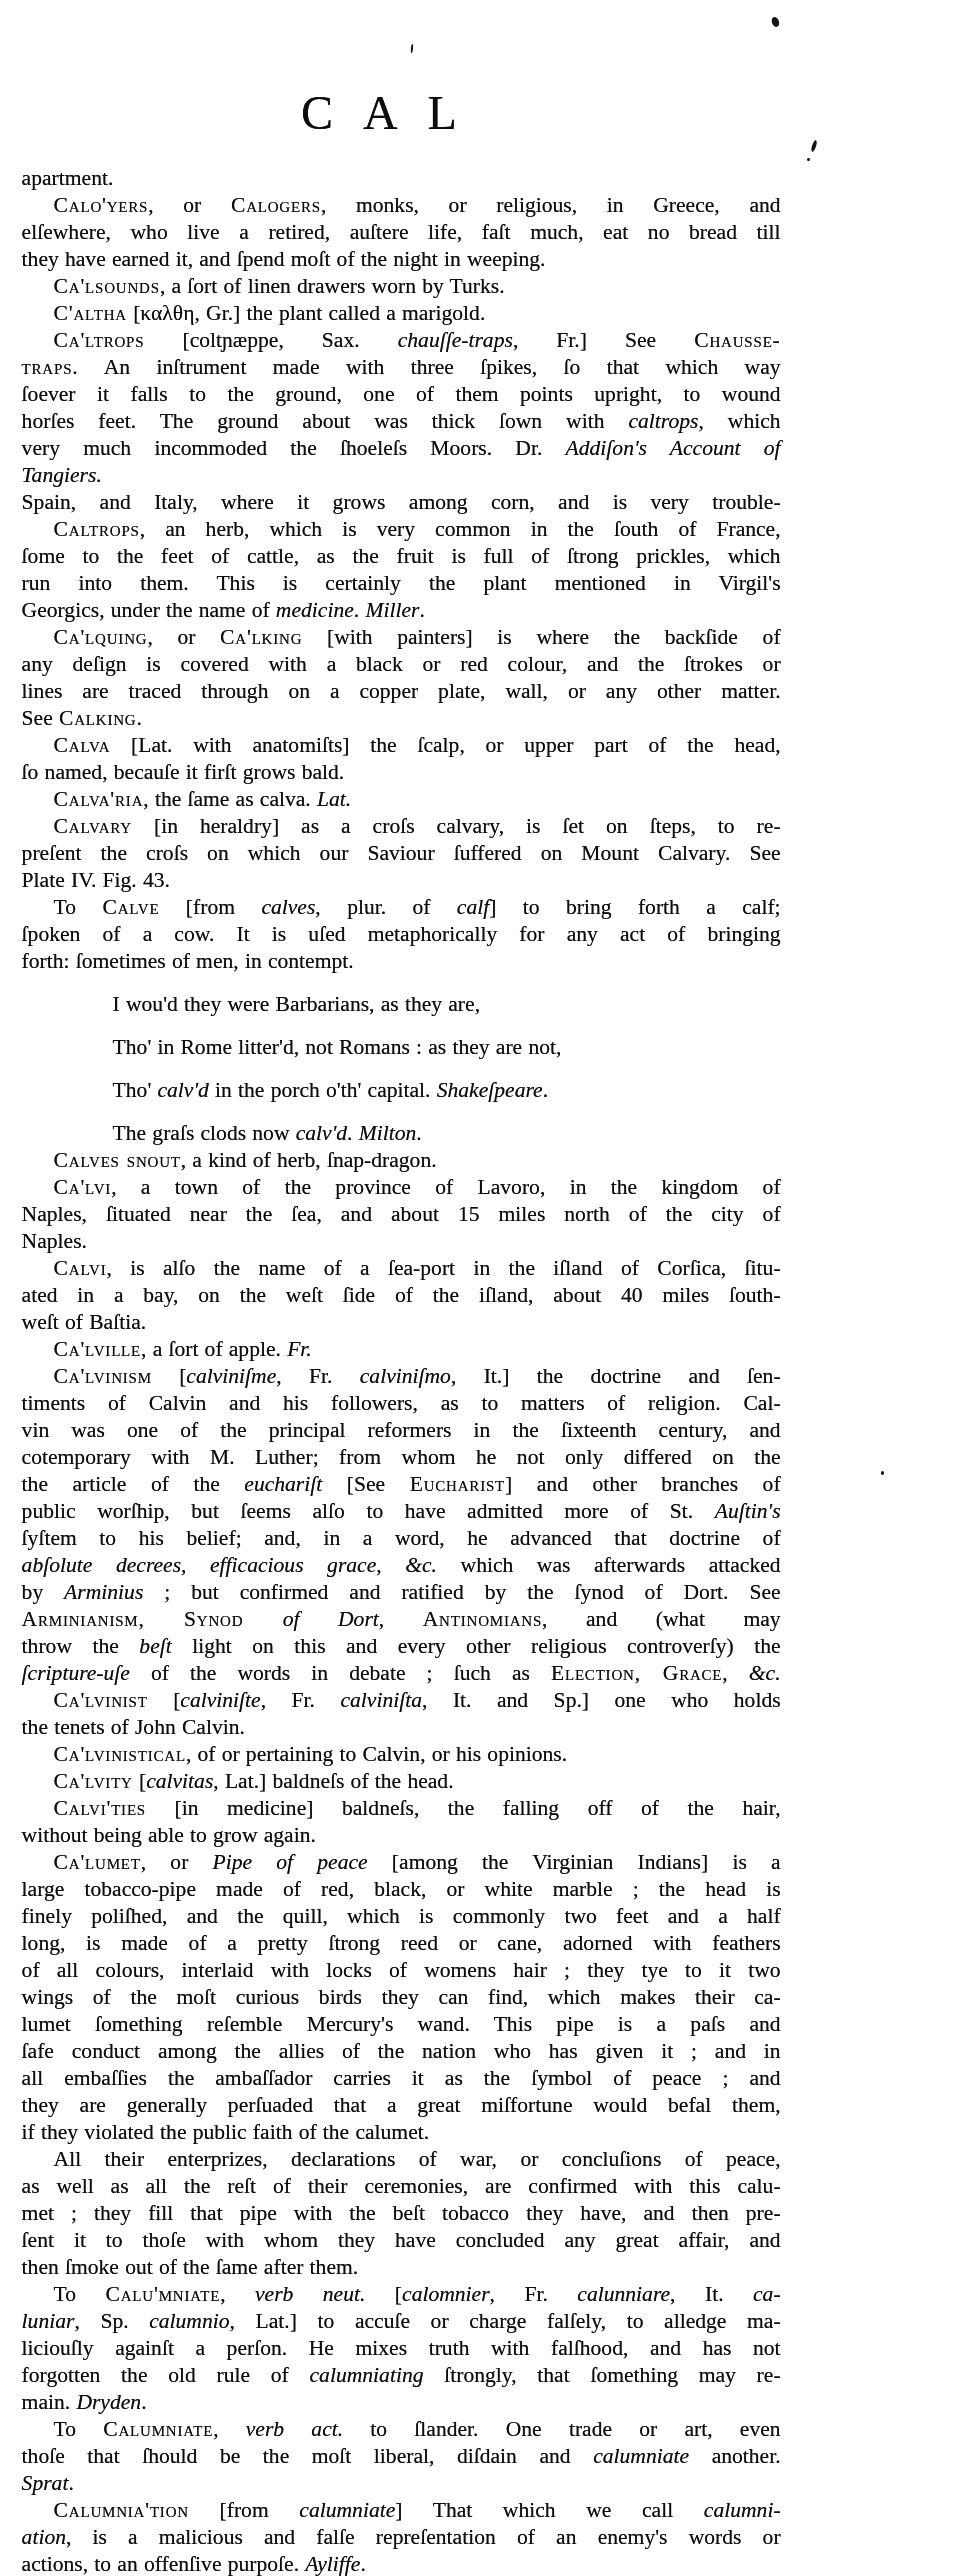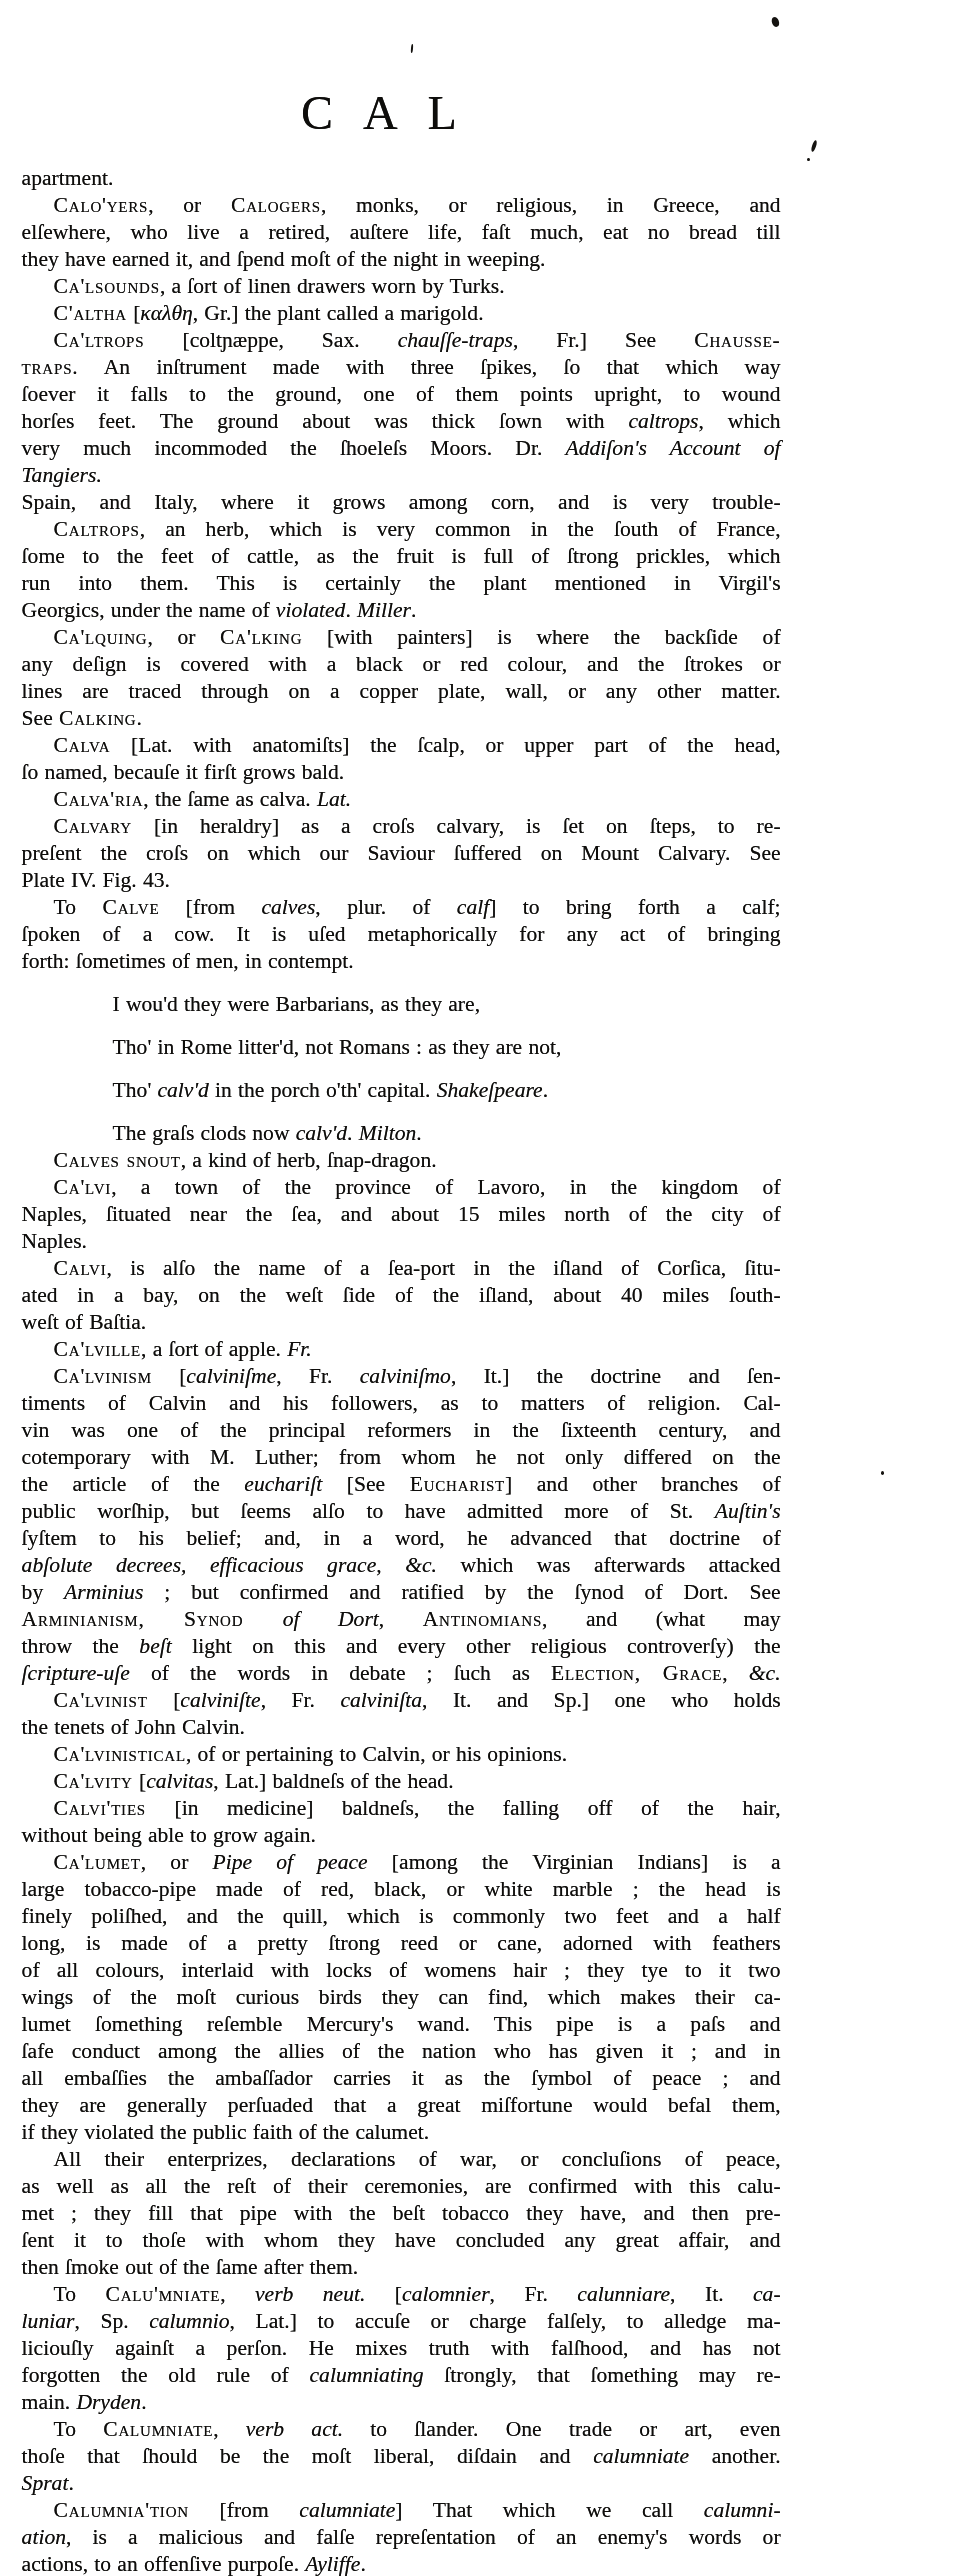--- a/index.html
+++ b/index.html
@@ -21,21 +21,21 @@
   .line{
     font-size:21.6px;line-height:27px;
     text-align:justify;
     text-shadow:0 0 0.5px rgba(0,0,0,.65);
     word-spacing:0.8px;
   }
   .line.j{ text-align-last:justify; }
   .line.i1{ text-indent:32px; }
   .line.i2{ text-indent:91px;margin-top:16px; }
   .it{ font-style:italic; }
-  .gk{ font-style:italic; }
+  .gk{ }
   .sc{ font-variant:small-caps; letter-spacing:0.8px;margin-top:8px; }
   .ink-mark{
     position:absolute;background:#151310;border-radius:50%;
   }
 </style>
 </head>
 <body>
 
 <div class="page-header">C A L</div>
 
@@ -49,21 +49,21 @@
     <div class="line j i1"><span class="sc">Ca'ltrops</span><span> [coltɲæppe, Sax. </span><span class="it">chauſſe-traps</span><span>, Fr.] See </span><span class="sc">Chausse-</span></div>
     <div class="line j"><span class="sc">traps.</span><span>  An inſtrument made with three ſpikes, ſo that which way</span></div>
     <div class="line j"><span>ſoever it falls to the ground, one of them points upright, to wound</span></div>
     <div class="line j"><span>horſes feet.  The ground about was thick ſown with </span><span class="it">caltrops</span><span>, which</span></div>
     <div class="line j"><span>very much incommoded the ſhoeleſs Moors.  Dr. </span><span class="it">Addiſon's Account of</span></div>
     <div class="line"><span class="it">Tangiers.</span></div>
     <div class="line j"><span>Spain, and Italy, where it grows among corn, and is very trouble-</span></div>
     <div class="line j i1"><span class="sc">Caltrops</span><span>, an herb, which is very common in the ſouth of France,</span></div>
     <div class="line j"><span>ſome to the feet of cattle, as the fruit is full of ſtrong prickles, which</span></div>
     <div class="line j"><span>run into them.  This is certainly the plant mentioned in Virgil's</span></div>
-    <div class="line"><span>Georgics, under the name of </span><span class="it">violated</span><span>.  </span><span class="it">Miller</span><span>.</span></div>
+    <div class="line"><span>Georgics, under the name of </span><span class="it">medicine</span><span>.  </span><span class="it">Miller</span><span>.</span></div>
     <div class="line j i1"><span class="sc">Ca'lquing</span><span>, or </span><span class="sc">Ca'lking</span><span> [with painters] is where the backſide of</span></div>
     <div class="line j"><span>any deſign is covered with a black or red colour, and the ſtrokes or</span></div>
     <div class="line j"><span>lines are traced through on a copper plate, wall, or any other matter.</span></div>
     <div class="line"><span>See </span><span class="sc">Calking</span><span>.</span></div>
     <div class="line j i1"><span class="sc">Calva</span><span> [Lat. with anatomiſts] the ſcalp, or upper part of the head,</span></div>
     <div class="line"><span>ſo named, becauſe it firſt grows bald.</span></div>
     <div class="line i1"><span class="sc">Calva'ria</span><span>, the ſame as calva.  </span><span class="it">Lat.</span></div>
     <div class="line j i1"><span class="sc">Calvary</span><span> [in heraldry] as a croſs calvary, is ſet on ſteps, to re-</span></div>
     <div class="line j"><span>preſent the croſs on which our Saviour ſuffered on Mount Calvary. See</span></div>
     <div class="line"><span>Plate IV. Fig. 43.</span></div>

